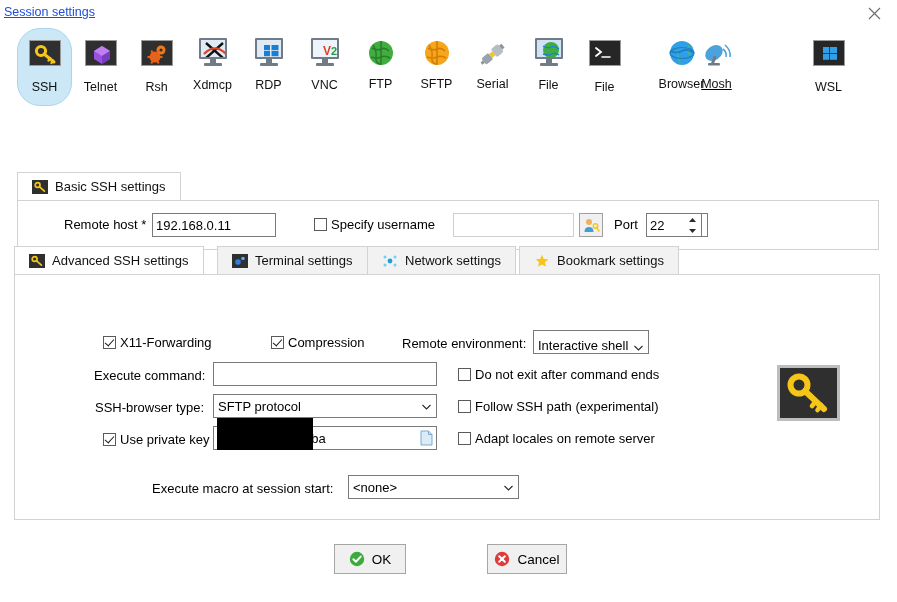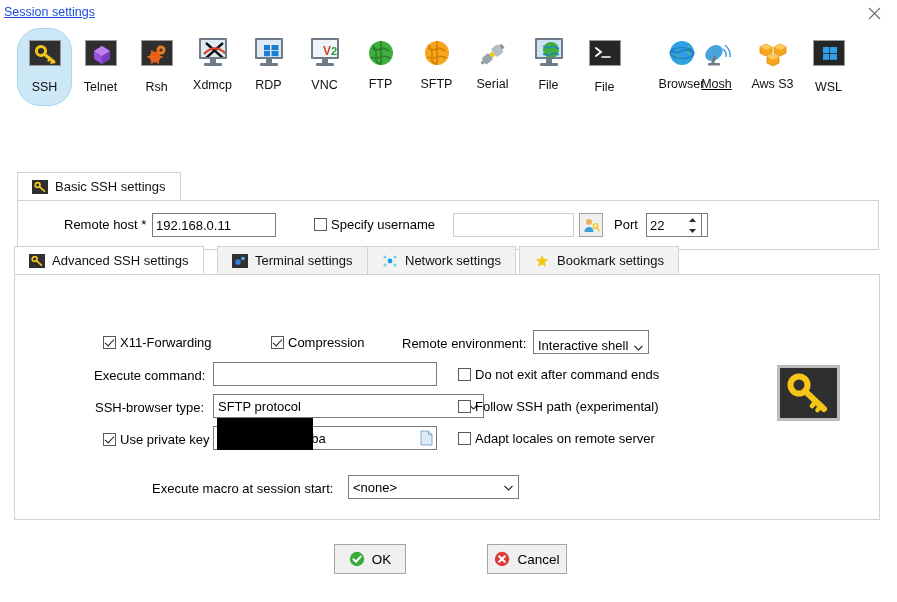--- a/index.html
+++ b/index.html
@@ -432,37 +432,20 @@
       <svg width="32" height="32" viewBox="0 0 32 32" style="margin-top:1px;">
         <ellipse cx="13" cy="15" rx="9.5" ry="7" transform="rotate(-35 13 15)" fill="#4aa3dd"></ellipse>
         <rect x="12" y="18" width="3" height="8" transform="rotate(20 13 20)" fill="#6f7b86"></rect>
         <rect x="7" y="25" width="12" height="2.4" rx="1" fill="#6f7b86"></rect>
         <path d="M22 11 q4 3 3 8 M24 7 q6 5 5 12" stroke="#4aa3dd" stroke-width="1.6" fill="none"></path>
       </svg>
     </div>
     <div class="plabel">Mosh</div>
   </div>
 
-  <div class="proto" style="left:745px;">
-    <div class="glyph">
-      <svg width="32" height="32" viewBox="0 0 32 32" style="margin-top:1px;">
-        <g fill="#f7a51b" stroke="#d98b06" stroke-width="0.8">
-          <path d="M9 6 L15 9 L15 15 L9 18 L3 15 L3 9 Z"></path>
-          <path d="M23 6 L29 9 L29 15 L23 18 L17 15 L17 9 Z"></path>
-          <path d="M16 16 L22 19 L22 25 L16 28 L10 25 L10 19 Z"></path>
-        </g>
-        <g fill="#ffc95c">
-          <path d="M9 6 L15 9 L9 12 L3 9 Z"></path>
-          <path d="M23 6 L29 9 L23 12 L17 9 Z"></path>
-          <path d="M16 16 L22 19 L16 22 L10 19 Z"></path>
-        </g>
-      </svg>
-    </div>
-    <div class="plabel">Aws S3</div>
-  </div>
 
   <div class="proto" style="left:801px;">
     <div class="glyph">
       <div class="tile" style="background:#262626;">
         <svg width="32" height="26" viewBox="0 0 32 26">
           <rect x="9" y="6" width="6.2" height="6" fill="#2f9fe8"></rect>
           <rect x="16" y="6" width="7" height="6" fill="#2f9fe8"></rect>
           <rect x="9" y="12.8" width="6.2" height="6" fill="#2f9fe8"></rect>
           <rect x="16" y="12.8" width="7" height="6" fill="#2f9fe8"></rect>
         </svg>
@@ -592,21 +575,21 @@
 
     <span class="lbl" style="position:absolute; left:79px; top:93px;">Execute command:</span>
     <input class="txt" type="text" style="position: absolute; left: 198px; top: 87px; width: 224px;" value="">
 
     <span class="cbrow" style="position:absolute; left:443px; top:92px;">
       <span class="cb"></span>
       <span class="lbl">Do not exit after command ends</span>
     </span>
 
     <span class="lbl" style="position:absolute; left:80px; top:125px;">SSH-browser type:</span>
-    <span class="sel" style="position:absolute; left:198px; top:119px; width:271px;">
+    <span class="sel" style="position:absolute; left:198px; top:119px; width:224px;">
       <span class="cap">SFTP protocol</span>
       <svg class="chev" viewBox="0 0 11 11">
         <path d="M1.5 4 L5.5 8 L9.5 4" stroke="#2a2a2a" stroke-width="1.1" fill="none"></path>
       </svg>
     </span>
 
     <span class="cbrow" style="position:absolute; left:443px; top:124px;">
       <span class="cb"></span>
       <span class="lbl">Follow SSH path (experimental)</span>
     </span>

